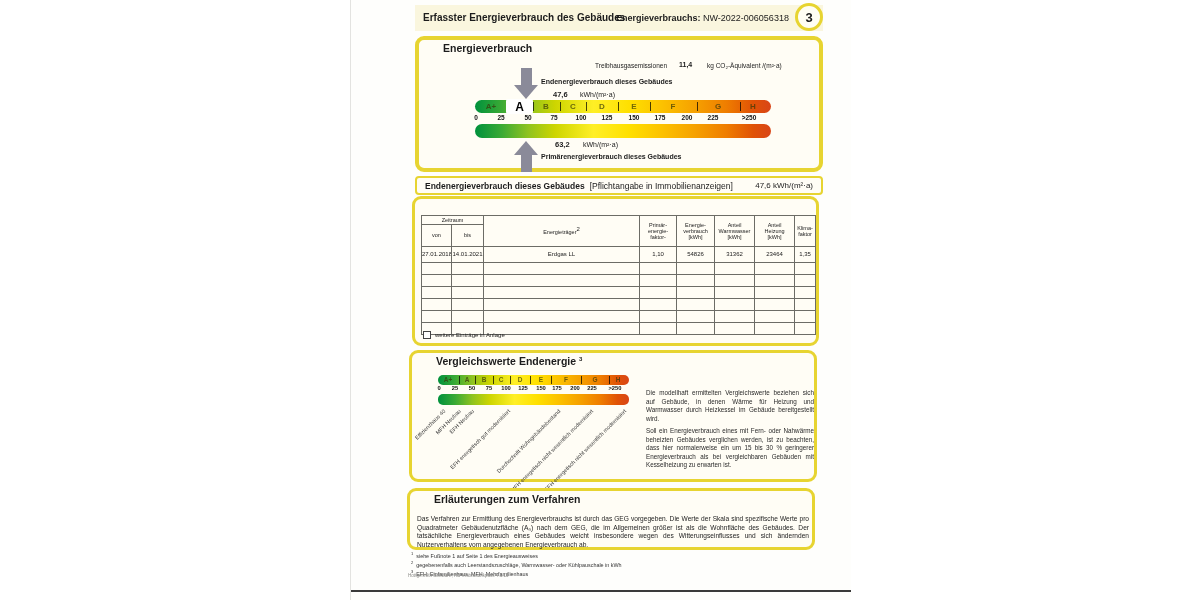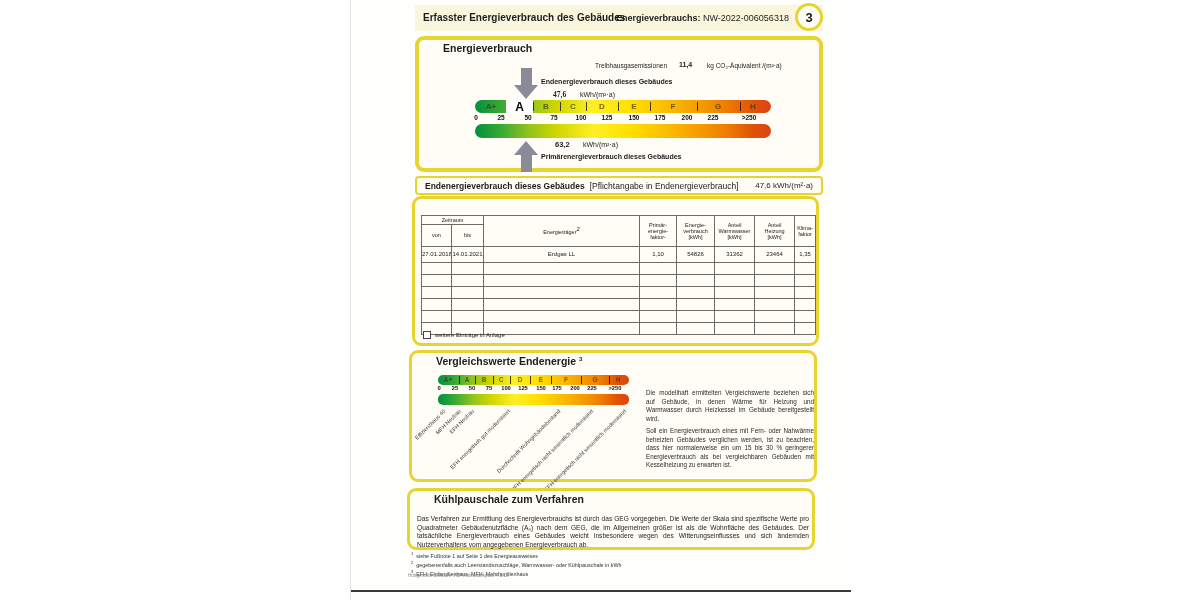--- a/index.html
+++ b/index.html
@@ -105,21 +105,21 @@
 
     <span class="abs t65" style="left:176px;top:22px;">Treibhausgasemissionen</span>
     <span class="abs t7b" style="left:260px;top:21px;">11,4</span>
     <span class="abs t65" style="left:288px;top:22px;">kg CO₂-Äquivalent /(m²·a)</span>
 
     <div class="arrow" style="left:95px;top:28px;">
       <div class="shaft"></div>
       <div class="head-down"></div>
     </div>
     <span class="abs t7b" style="left:122px;top:38px;">Endenergieverbrauch dieses Gebäudes</span>
-    <span class="abs t75b" style="left:134px;top:50px;font-family:Liberation Serif, serif;">47,6</span>
+    <span class="abs t75b" style="left:134px;top:50px;">47,6</span>
     <span class="abs t7" style="left:161px;top:51px;">kWh/(m²·a)</span>
 
     <div class="scale-big">
       <div class="letter-bar">
         <span class="sl" style="left:16px;">A+</span>
         <span class="sep" style="left:32px;"></span>
         <span class="current-box">A</span>
         <span class="sep" style="left:58px;"></span>
         <span class="sl" style="left:71px;">B</span>
         <span class="sep" style="left:85px;"></span>
@@ -155,21 +155,21 @@
     <span class="abs t7" style="left:164px;top:101px;">kWh/(m²·a)</span>
     <div class="arrow" style="left:95px;top:101px;">
       <div class="head-up"></div>
       <div class="shaft"></div>
     </div>
     <span class="abs t7b" style="left:122px;top:113px;">Primärenergieverbrauch dieses Gebäudes</span>
   </div>
 
   <div class="pflicht-bar">
     <span class="pf-label">Endenergieverbrauch dieses Gebäudes</span>
-    <span class="pf-bracket">[Pflichtangabe in Endenergieverbrauch]</span>
+    <span class="pf-bracket">[Pflichtangabe in Immobilienanzeigen]</span>
     <span class="pf-value">47,6 kWh/(m²·a)</span>
   </div>
 
   <div class="box box2">
     <table class="vt">
       <colgroup>
         <col style="width:30px">
           <col style="width:32px">
           <col style="width:156px">
           <col style="width:37px">
@@ -343,21 +343,21 @@
       <span class="marker" style="right:41px;">EFH energetisch nicht wesentlich modernisiert</span>
     </div>
 
     <div class="vg-text">
       <p>Die modellhaft ermittelten Vergleichswerte beziehen sich auf Gebäude, in denen Wärme für Heizung und Warmwasser durch Heizkessel im Gebäude bereitgestellt wird.</p>
       <p>Soll ein Energieverbrauch eines mit Fern- oder Nahwärme beheizten Gebäudes verglichen werden, ist zu beachten, dass hier normalerweise ein um 15 bis 30 % geringerer Energieverbrauch als bei vergleichbaren Gebäuden mit Kesselheizung zu erwarten ist.</p>
     </div>
   </div>
 
   <div class="box box4">
-    <div class="box-title">Kühlpauschale zum Verfahren</div>
+    <div class="box-title">Erläuterungen zum Verfahren</div>
     <div class="erl-text">Das Verfahren zur Ermittlung des Energieverbrauchs ist durch das GEG vorgegeben. Die Werte der Skala sind spezifische Werte pro Quadratmeter Gebäudenutzfläche (Aₙ) nach dem GEG, die im Allgemeinen größer ist als die Wohnfläche des Gebäudes. Der tatsächliche Energieverbrauch eines Gebäudes weicht insbesondere wegen des Witterungseinflusses und sich ändernden Nutzerverhaltens vom angegebenen Energieverbrauch ab.</div>
   </div>
 
   <div class="footnotes">
     <div>
       <span class="fsup">1</span><span>siehe Fußnote 1 auf Seite 1 des Energieausweises</span>
     </div>
     <div>
       <span class="fsup">2</span><span>gegebenenfalls auch Leerstandszuschläge, Warmwasser- oder Kühlpauschale in kWh</span>
     </div>

